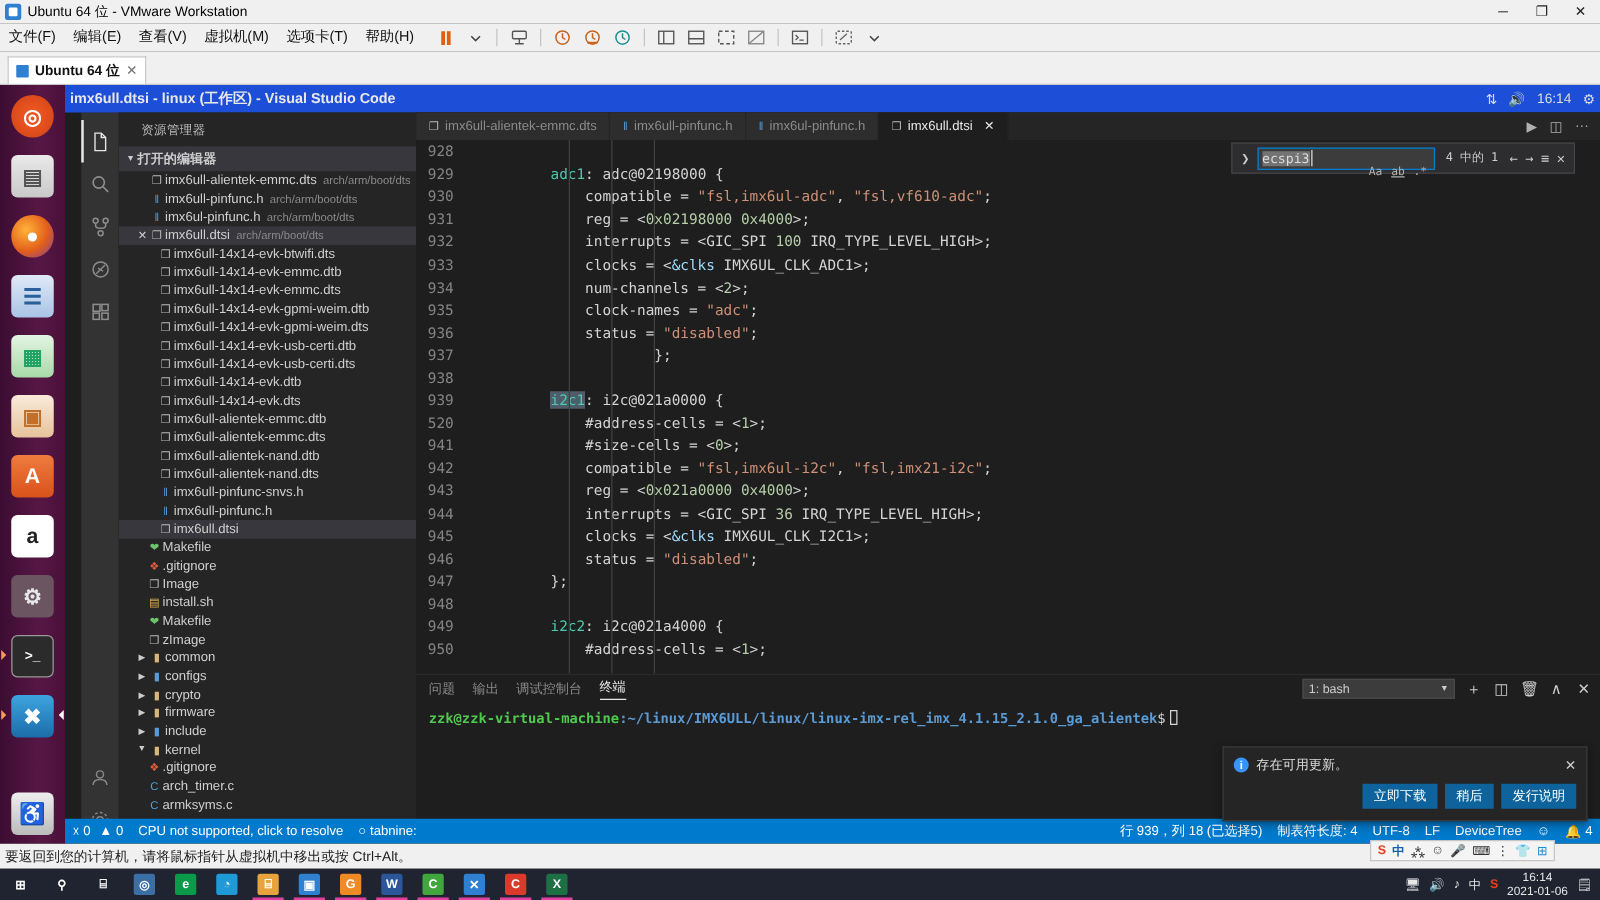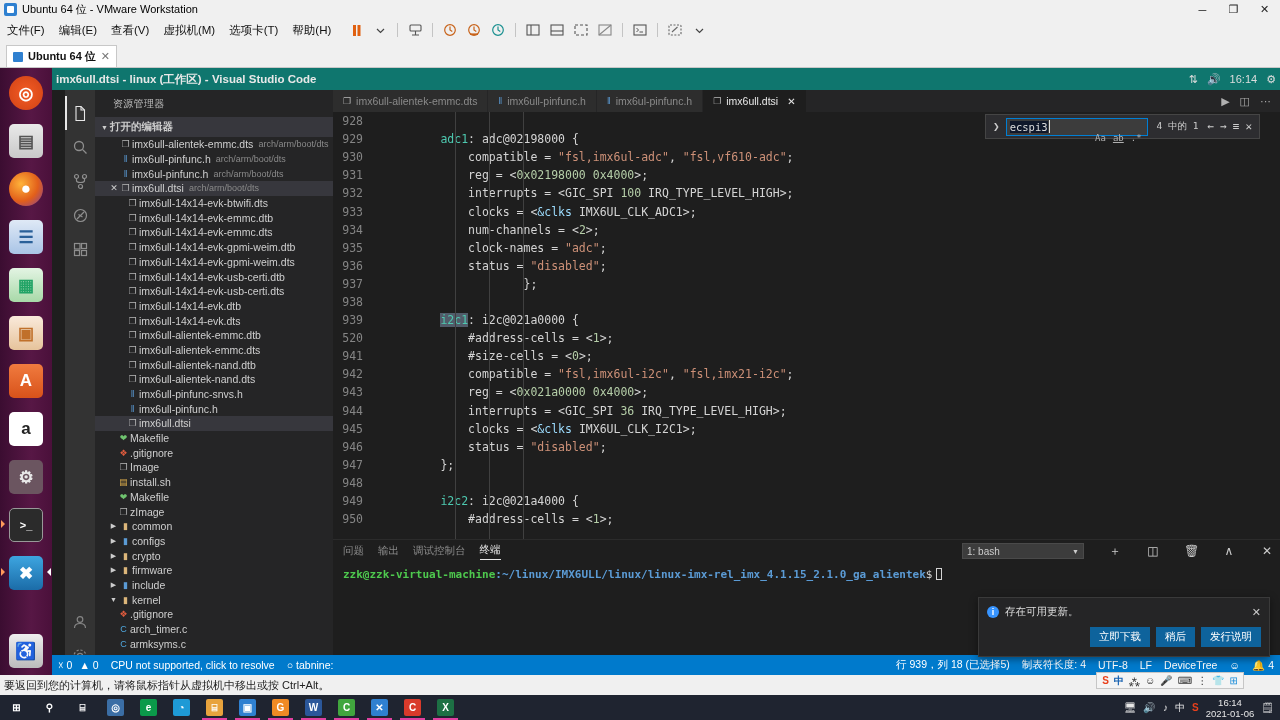--- a/index.html
+++ b/index.html
@@ -82,21 +82,21 @@
   .ic { width: 34px; height: 34px; border-radius: 5px; display: flex;
         align-items: center; justify-content: center; font-size: 17px;
         color: #fff; font-weight: bold; }
 
   
   .vscode {
     position: absolute; left: 52px; top: 0; width: 1228px; height: 607px;
     background: #1e1e1e; color: #ccc; font-size: 11px;
   }
   .vsc-title {
-    height: 22px; background: #0f766e; display: flex; align-items: center;
+    height: 22px; background: #1d4ed8; display: flex; align-items: center;
     color: #cfcfcf; font-size: 11.5px; position: relative; text-decoration: underline;
   }
   .vsc-title .t { position: absolute; left: 4px; top: 0; line-height: 22px;
     font-weight: bold; color: #e8e8e8; font-size: 11.5px; }
   .vsc-title .right { position: absolute; right: 4px; top: 0; height: 22px;
     display: flex; align-items: center; gap: 9px; font-size: 11px; color: #ddd; }
 
   .vsc-body { display: flex; height: 585px; padding-left: 13px; }
   .activitybar {
     width: 30px; background: #333333; display: flex; flex-direction: column;
@@ -168,37 +168,37 @@
     position: absolute; right: 20px; top: 2px; height: 25px; width: 275px;
     background: #2d2d30; border: 1px solid #454545; display: flex;
     align-items: center; padding: 0 4px; z-index: 30; color: #ccc; font-size: 10px;
   }
   .find-input {
     flex: 1; height: 18px; background: #3c3c3c; border: 1px solid #007fd4;
     display: flex; align-items: center; padding: 0 3px; margin: 0 3px;
     font-family: "DejaVu Sans Mono", monospace; font-size: 10.5px; color: #ddd;
     position: relative;
   }
-  .find-input .sel { background: #0f172a; }
+  .find-input .sel { background: #737373; }
   .find-opts { display: flex; gap: 3px; margin-left: auto; align-items: center;
     font-size: 9px; color: #b0b0b0; }
   .find-opts span { padding: 0 2px; margin-top: 23px; }
   .find-count { font-size: 9.5px; color: #ccc; margin: 0 6px; white-space: nowrap; }
   .find-btn { padding: 0 3px; color: #ccc; font-size: 11px; }
 
   
   .panel { height: 136px; background: #1e1e1e; border-top: 1px solid #2b2b2b;
     flex: none; position: relative; }
   .panel-head { height: 22px; display: flex; align-items: center;
     padding-left: 10px; gap: 14px; font-size: 10.5px; color: #8a8a8a; }
   .panel-head .pt { text-transform: none; }
   .panel-head .pt.active { color: #e7e7e7; border-bottom: 1px solid #e7e7e7;
     padding-bottom: 2px; }
   .panel-right { position: absolute; right: 6px; top: 0; height: 22px;
-    display: flex; align-items: center; gap: 24px; }
+    display: flex; align-items: center; gap: 8px; }
   .term-select { width: 122px; height: 16px; background: #3c3c3c;
     border: 1px solid #4a4a4a; color: #ccc; font-size: 10px;
     display: flex; align-items: center; padding: 0 4px; }
   .term-select .cv { margin-left: auto; font-size: 7px; }
   .pbtn { color: #ccc; font-size: 12px; width: 14px; text-align: center; }
   .term-body { padding: 6px 0 0 10px; font-family: "DejaVu Sans Mono", monospace;
     font-size: 11px; }
   .prompt-user { color: #4ec94e; font-weight: bold; }
   .prompt-path { color: #5b9bd5; font-weight: bold; }
   .prompt-dollar { color: #d4d4d4; }

